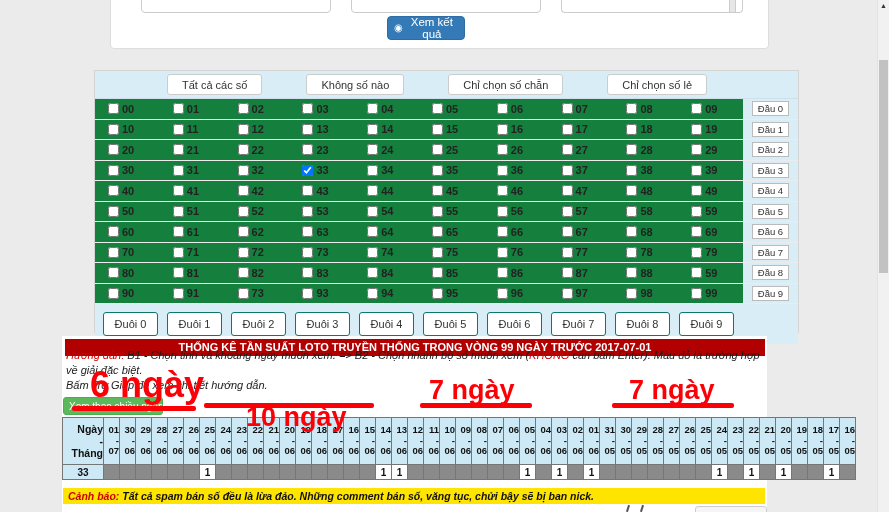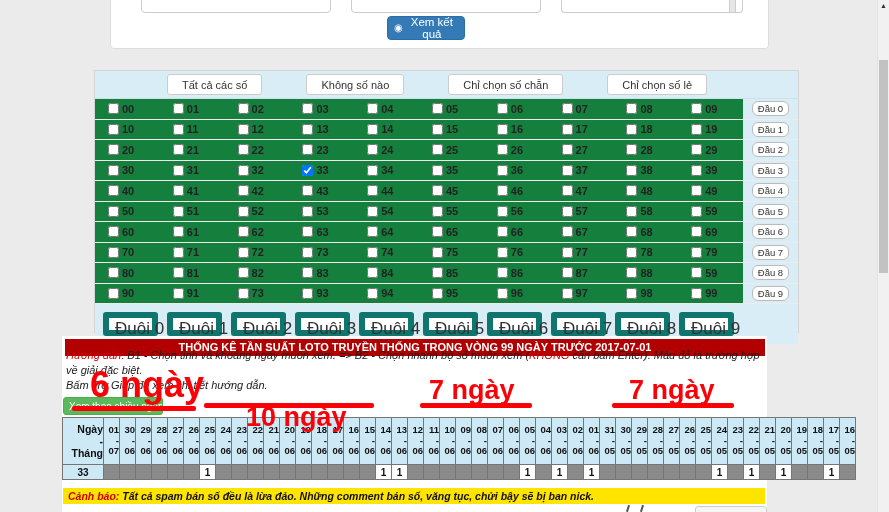--- a/index.html
+++ b/index.html
@@ -24,25 +24,25 @@
              border:1px solid #d4d4d4;box-sizing:border-box;margin-left:32px;}
   .grid-header{height:27px;background:#d9edf7;display:flex;align-items:center;
                padding-left:72px;gap:44px;border-bottom:1px solid #cfe0ea;}
   .hdr-btn{height:21px;background:#fff;border:1px solid #ccc;border-radius:3px;
            font-size:11px;color:#333;padding:0 14px;cursor:pointer;white-space:nowrap;}
   .g-row{display:flex;height:19.5px;align-items:stretch;border-bottom:1px solid #ececec;gap:23px;}
   .g-cell{flex:1;display:flex;align-items:center;gap:3px;padding-left:13px;cursor:pointer;}
   .g-cell input{width:11px;height:11px;margin:0;}
   .g-cell span{font-size:11px;font-weight:bold;color:#222;}
   .dau-cell{width:55px;background:#d9edf7;display:flex;align-items:center;justify-content:center;}
-  .dau-btn{font-size:9.5px;background:#fff;border:1px solid #bbb;border-radius:6px;
+  .dau-btn{font-size:9.5px;background:#fff;border:1px solid #bbb;border-radius:0;
            padding:1px 5px;color:#333;cursor:pointer;white-space:nowrap;}
   .duoi-row{height:40px;background:#d9edf7;display:flex;align-items:center;padding-left:8px;gap:9px;}
-  .duoi-btn{width:55px;height:24px;background:#fff;border:6px solid #0f766e;border-radius:3px;
-            font-size:17px;color:#333;cursor:pointer;white-space:nowrap;}
+  .duoi-btn{width:55px;height:24px;background:#fff;border:1px solid #0f766e;border-radius:3px;
+            font-size:11px;color:#333;cursor:pointer;white-space:nowrap;}
   
   .stats-bg{position:absolute;left:62px;top:336px;width:705px;height:176px;background:#fff;}
   .banner{position:absolute;left:65px;top:339px;width:700px;height:17px;background:#b20000;
           color:#fff;font-size:11px;font-weight:bold;text-align:center;line-height:17px;white-space:nowrap;}
   .instr{position:absolute;left:66px;top:348px;width:700px;font-size:11px;font-style:italic;
          color:#1a1a1a;line-height:15px;}
   .red-it{color:#cc0000;}
   .green-btn{position:absolute;left:63px;top:397px;width:100px;height:18px;background:#5cb85c;
              border:1px solid #4cae4c;border-radius:3px;color:#fff;font-size:10px;
              white-space:nowrap;overflow:hidden;text-align:left;padding:0 5px;cursor:pointer;}

